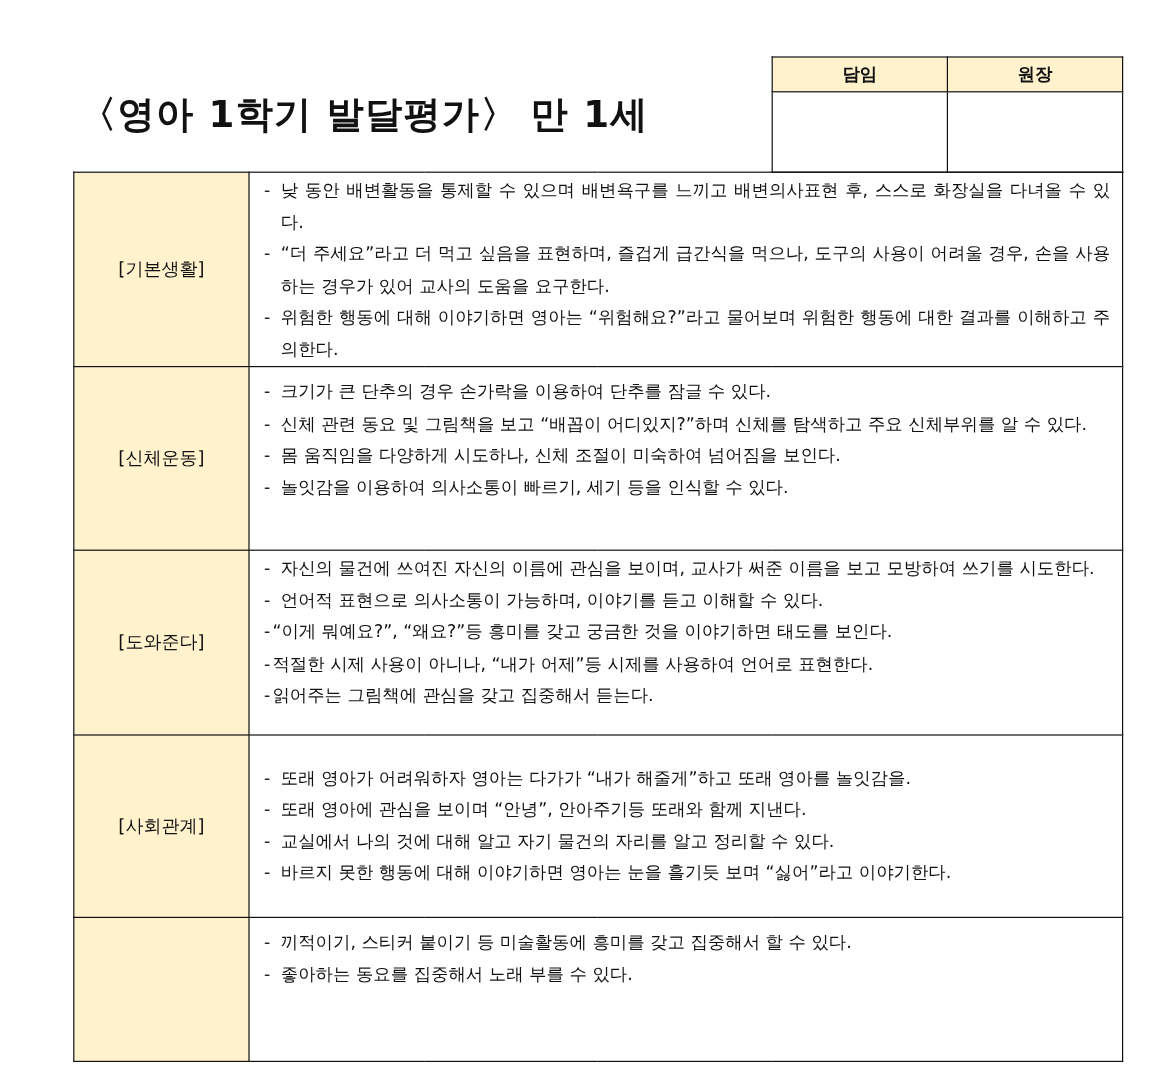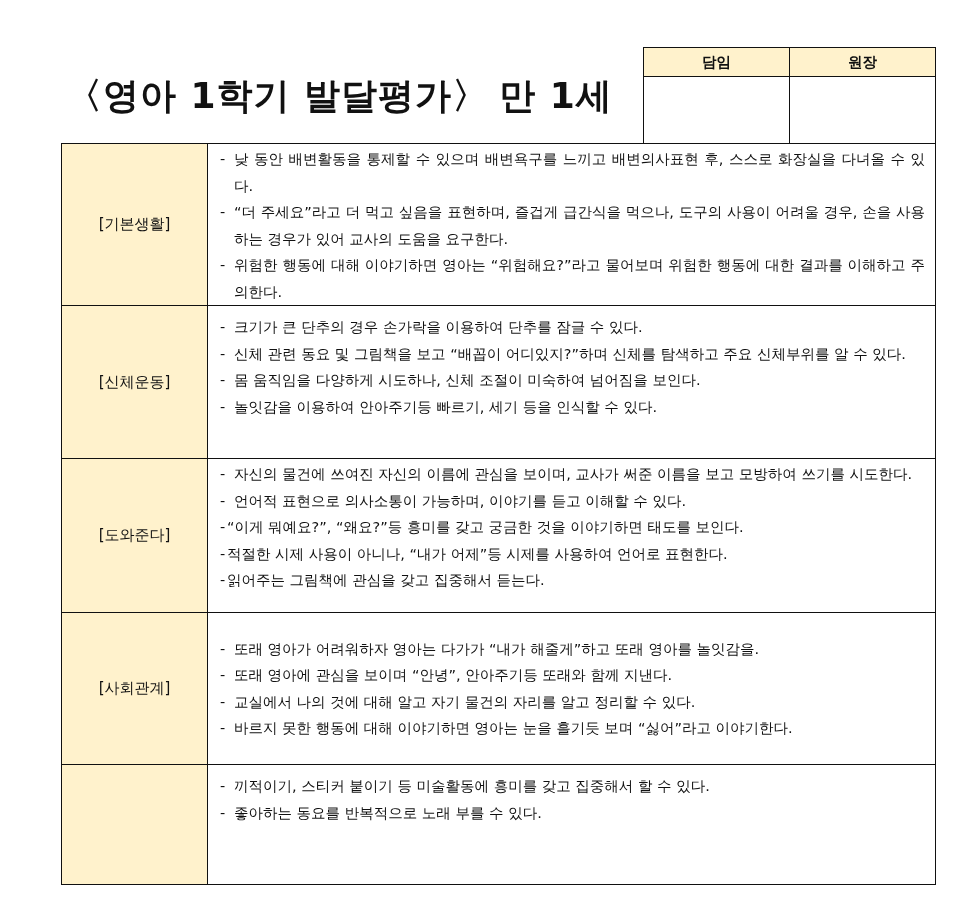--- a/index.html
+++ b/index.html
@@ -1,18 +1,18 @@
 <!DOCTYPE html>
 <html><head>
   <meta charset="utf-8">
   <style>
     html, body { margin: 0; padding: 0; background: #ffffff; }
     body { width: 974px; height: 907px; position: relative; overflow: hidden;
            font-family: "DejaVu Sans", "Liberation Sans", sans-serif; color: #111; }
-    .title { position: absolute; left: 66px; top: 74px; font-size: 36px; font-weight: bold;
+    .title { position: absolute; left: 66px; top: 74px; font-size: 31px; font-weight: bold;
              letter-spacing: 1px; white-space: nowrap; line-height: 44px; }
     .title .age { font-weight: bold; margin-left: 10px; }
     table { border-collapse: collapse; position: absolute; table-layout: fixed; }
     td { border: 1.5px solid #111; padding: 0; font-size: 14.5px; }
     .hdr { background: #fff2cc; text-align: center; font-weight: bold; }
     .val { background: #fff; }
     #approval { left: 643px; top: 47px; width: 292px; }
     #approval td.hdr { height: 28px; }
     #approval td.box { height: 66px; }
     #main { left: 61px; top: 143px; width: 874px; }
@@ -65,21 +65,21 @@
       <div class="line"><span class="dash">-</span><span>위험한 행동에 대해 이야기하면 영아는 “위험해요?”라고 물어보며 위험한 행동에 대한 결과를 이해하고 주의한다.</span></div>
     </td>
   </tr>
 
   <tr style="height:153px">
     <td class="cat">[신체운동]</td>
     <td class="content" colspan="5" style="padding-top:8px;">
       <div class="line"><span class="dash">-</span><span>크기가 큰 단추의 경우 손가락을 이용하여 단추를 잠글 수 있다.</span></div>
       <div class="line"><span class="dash">-</span><span>신체 관련 동요 및 그림책을 보고 “배꼽이 어디있지?”하며 신체를 탐색하고 주요 신체부위를 알 수 있다.</span></div>
       <div class="line"><span class="dash">-</span><span>몸 움직임을 다양하게 시도하나, 신체 조절이 미숙하여 넘어짐을 보인다.</span></div>
-      <div class="line"><span class="dash">-</span><span>놀잇감을 이용하여 안아주기등 빠르기, 세기 등을 인식할 수 있다.</span></div>
+      <div class="line"><span class="dash">-</span><span>놀잇감을 이용하여 의사소통이 빠르기, 세기 등을 인식할 수 있다.</span></div>
     </td>
   </tr>
 
   <tr style="height:154px">
     <td class="cat">[도와준다]</td>
     <td class="content" colspan="5">
       <div class="line"><span class="dash">-</span><span>자신의 물건에 쓰여진 자신의 이름에 관심을 보이며, 교사가 써준 이름을 보고 모방하여 쓰기를 시도한다.</span></div>
       <div class="line"><span class="dash">-</span><span>언어적 표현으로 의사소통이 가능하며, 이야기를 듣고 이해할 수 있다.</span></div>
       <div class="line tight"><span class="dash">-</span><span>“이게 뭐예요?”, “왜요?”등 흥미를 갖고 궁금한 것을 이야기하면 태도를 보인다.</span></div>
       <div class="line tight"><span class="dash">-</span><span>적절한 시제 사용이 아니나, “내가 어제”등 시제를 사용하여 언어로 표현한다.</span></div>
@@ -94,17 +94,17 @@
       <div class="line"><span class="dash">-</span><span>또래 영아에 관심을 보이며 “안녕”, 안아주기등 또래와 함께 지낸다.</span></div>
       <div class="line"><span class="dash">-</span><span>교실에서 나의 것에 대해 알고 자기 물건의 자리를 알고 정리할 수 있다.</span></div>
       <div class="line"><span class="dash">-</span><span>바르지 못한 행동에 대해 이야기하면 영아는 눈을 흘기듯 보며 “싫어”라고 이야기한다.</span></div>
     </td>
   </tr>
 
   <tr style="height:120px">
     <td class="cat"></td>
     <td class="content" colspan="5" style="padding-top:8px;">
       <div class="line"><span class="dash">-</span><span>끼적이기, 스티커 붙이기 등 미술활동에 흥미를 갖고 집중해서 할 수 있다.</span></div>
-      <div class="line"><span class="dash">-</span><span>좋아하는 동요를 반복적으로 노래 부를 수 있다.</span></div>
+      <div class="line"><span class="dash">-</span><span>좋아하는 동요를 집중해서 노래 부를 수 있다.</span></div>
     </td>
   </tr>
 </tbody>
   </table>
 
 </body></html>

